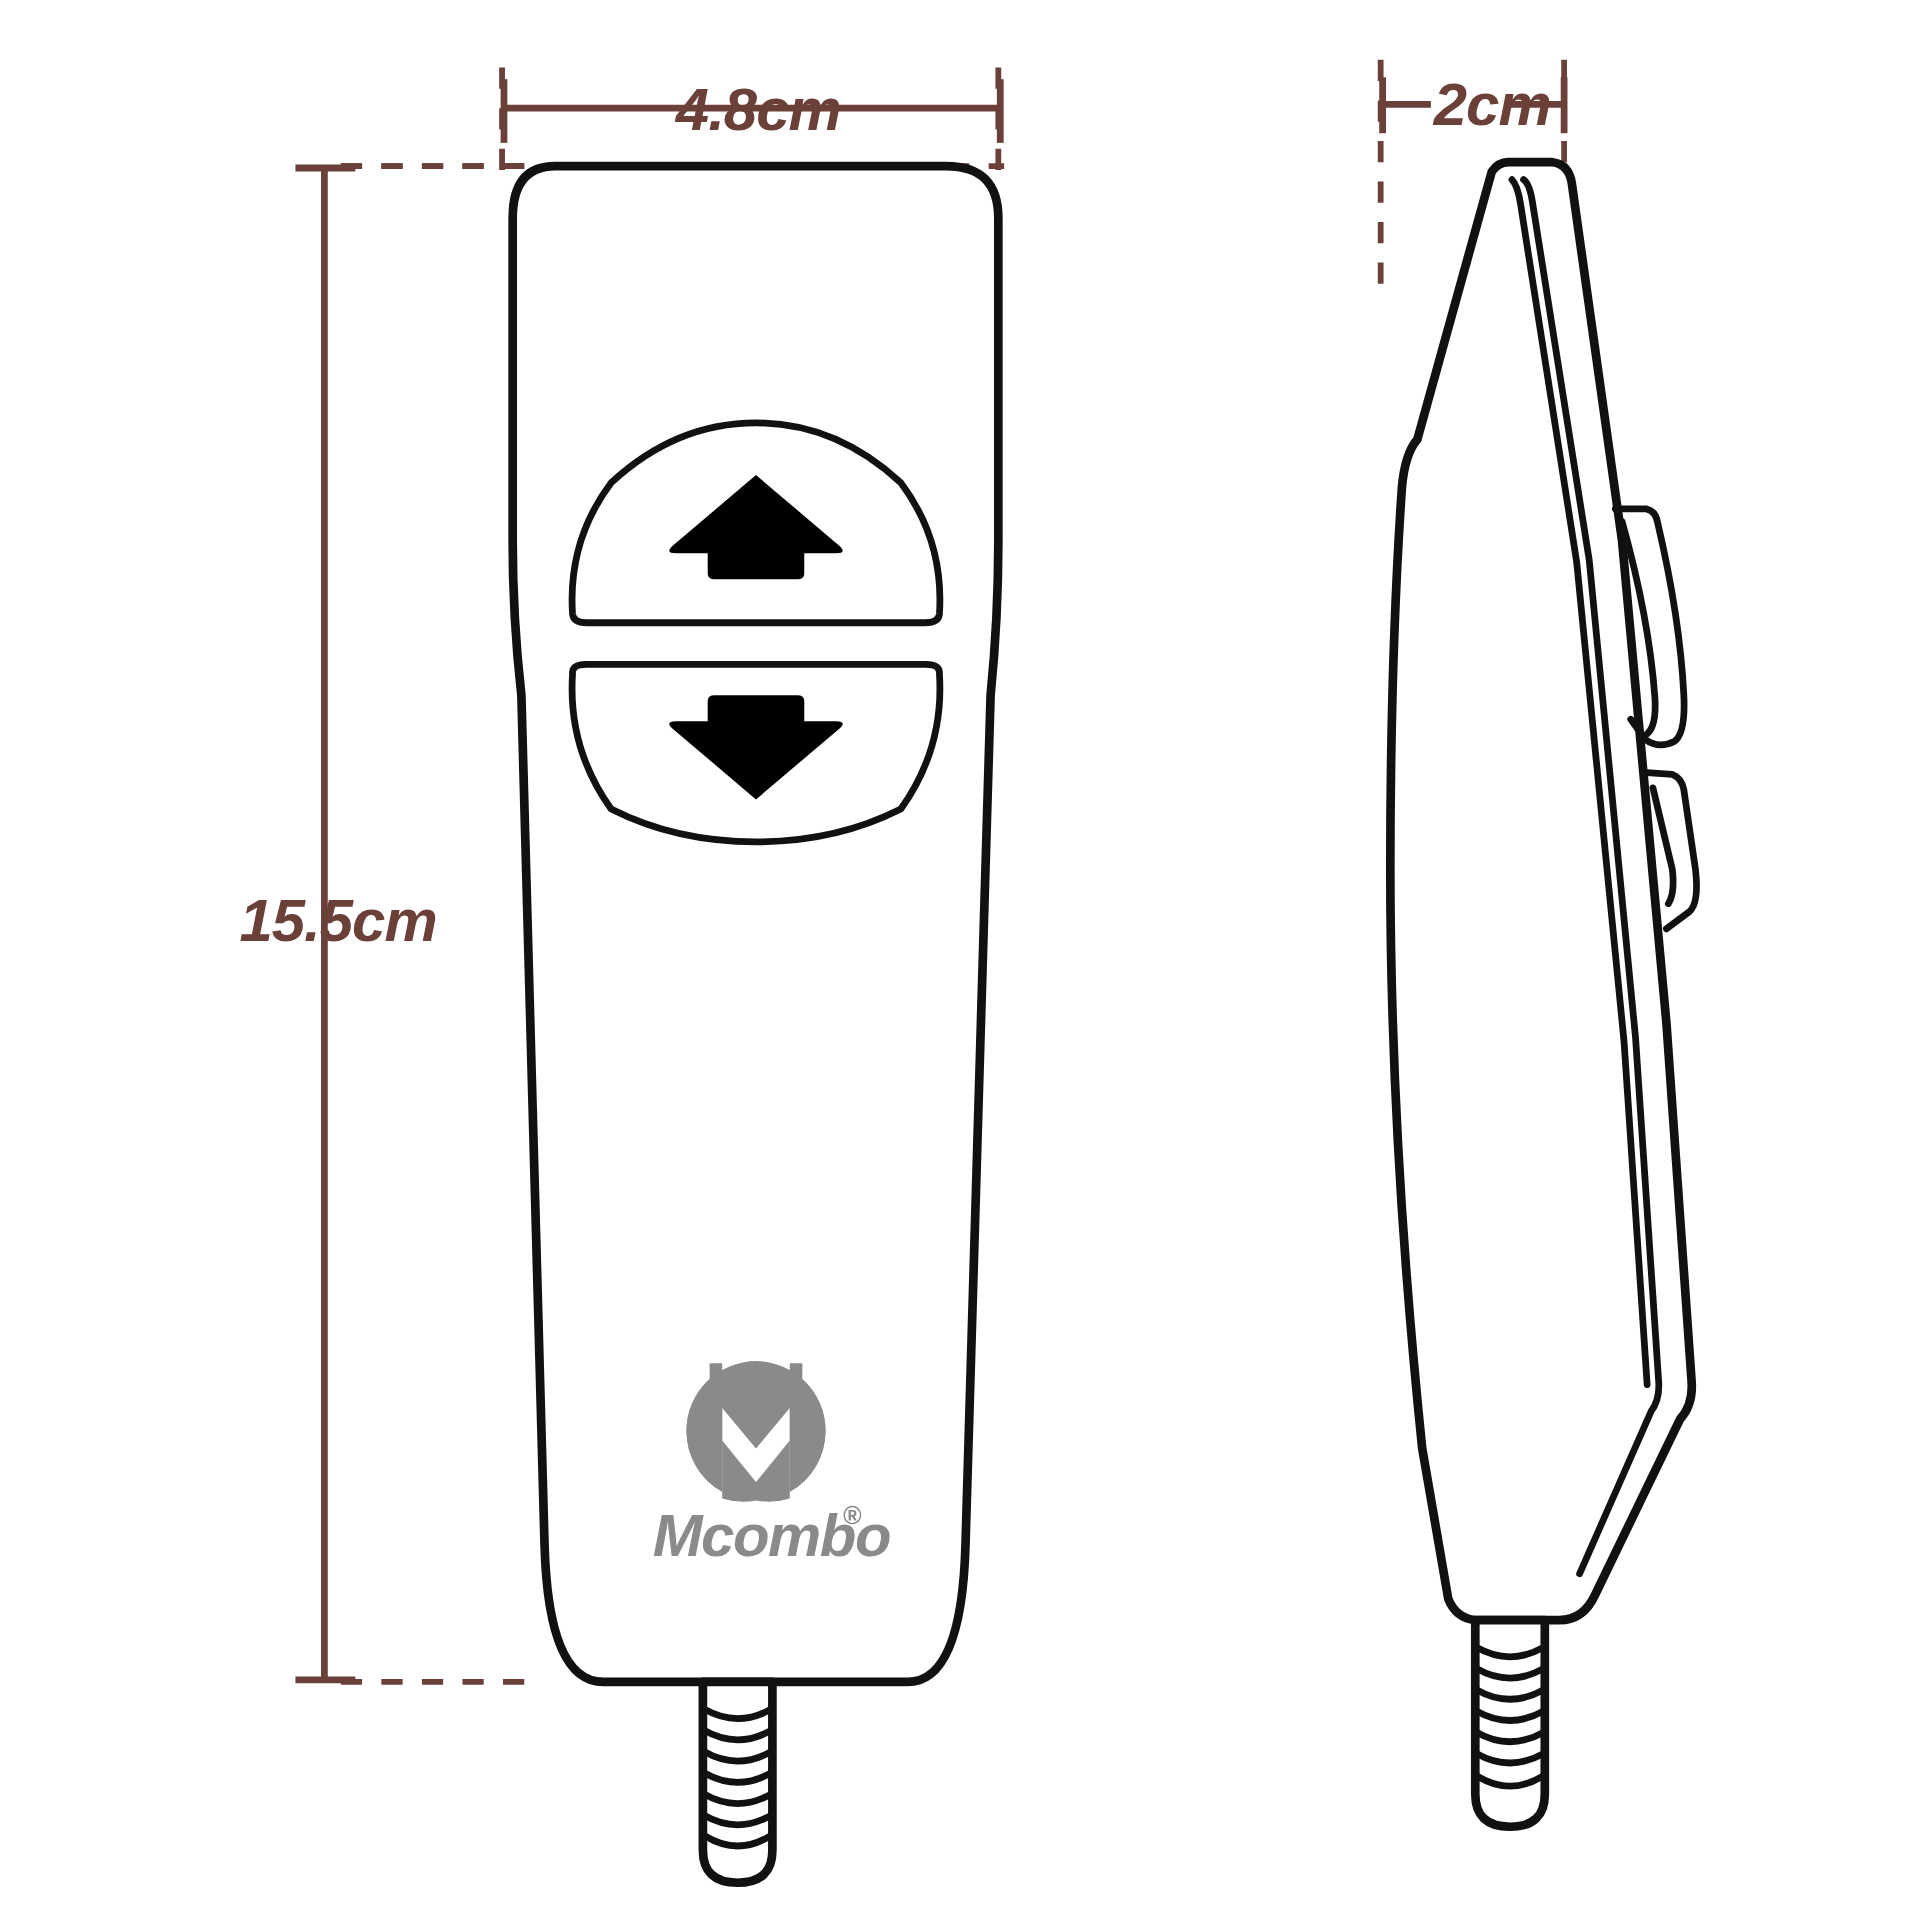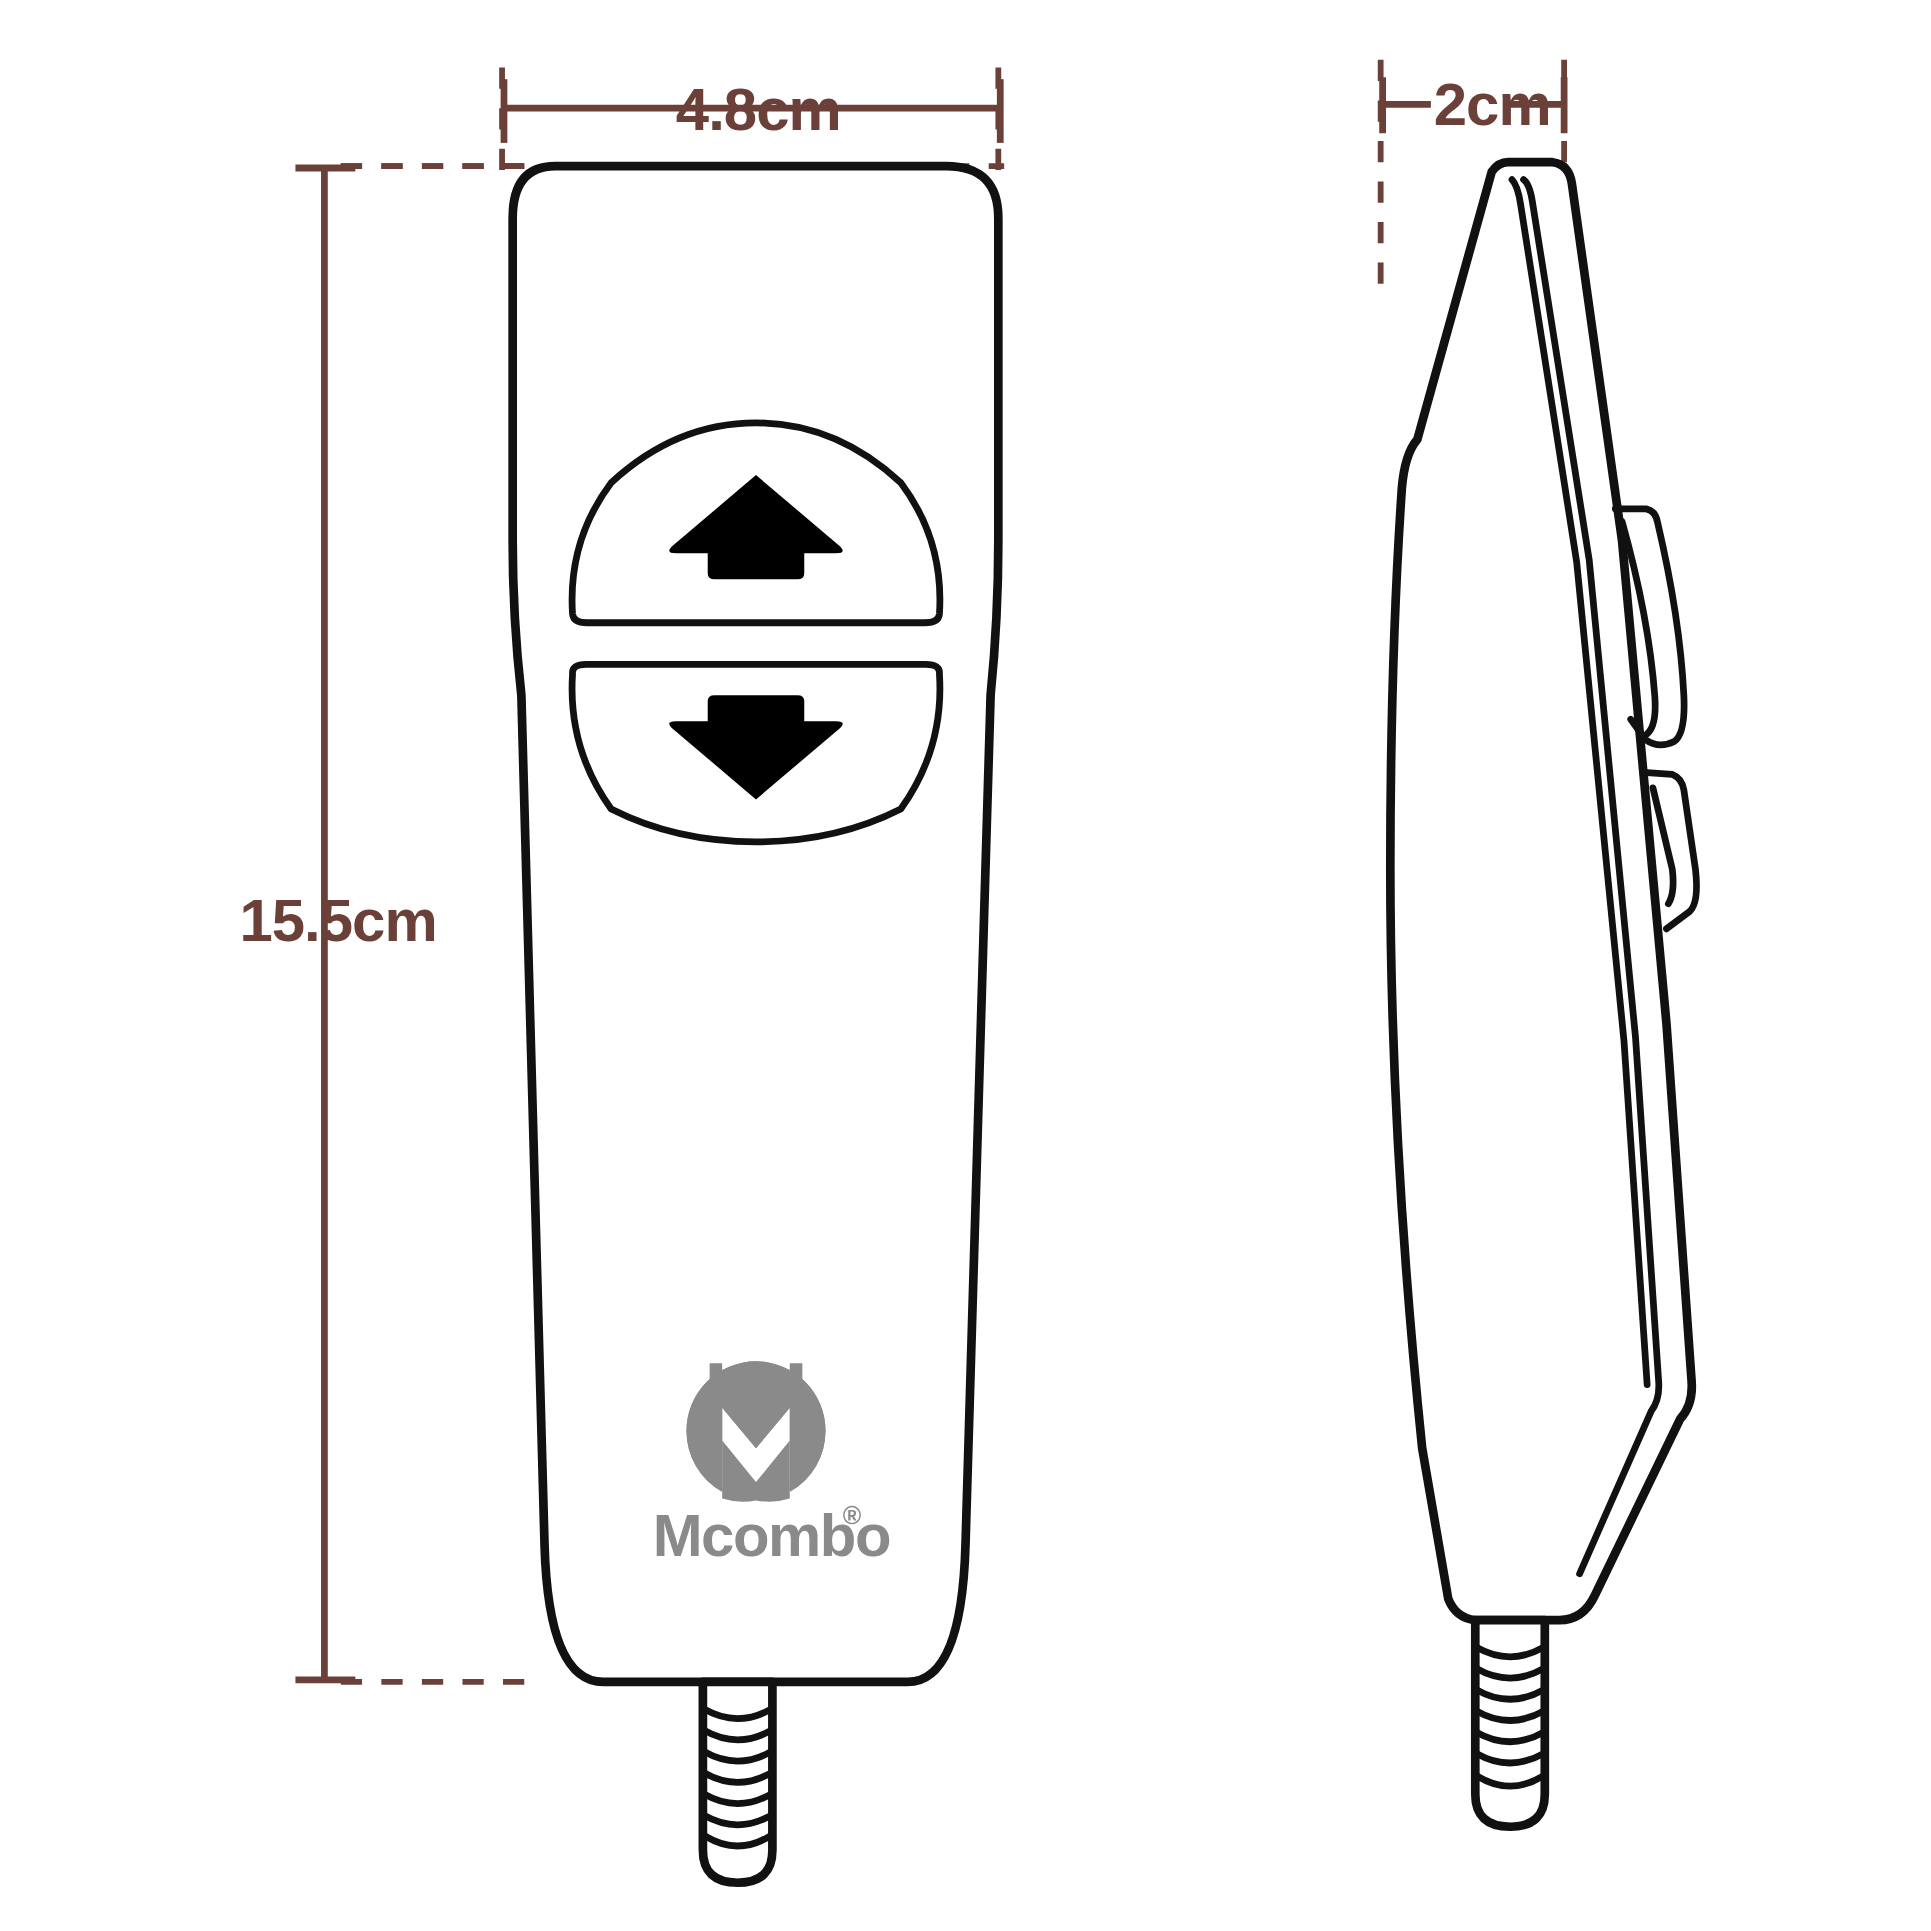--- a/index.html
+++ b/index.html
@@ -11,20 +11,21 @@
     width: 1931px;
     height: 1931px;
     font-family: "Liberation Sans", sans-serif;
     overflow: hidden;
   }
   #stage {
     position: relative;
     width: 1931px;
     height: 1931px;
     background: #ffffff;
+    font-style: italic;
   }
   svg.layer {
     position: absolute;
     top: 0;
     left: 0;
     width: 1931px;
     height: 1931px;
   }
   .dim-text {
     font-family: "Liberation Sans", sans-serif;

